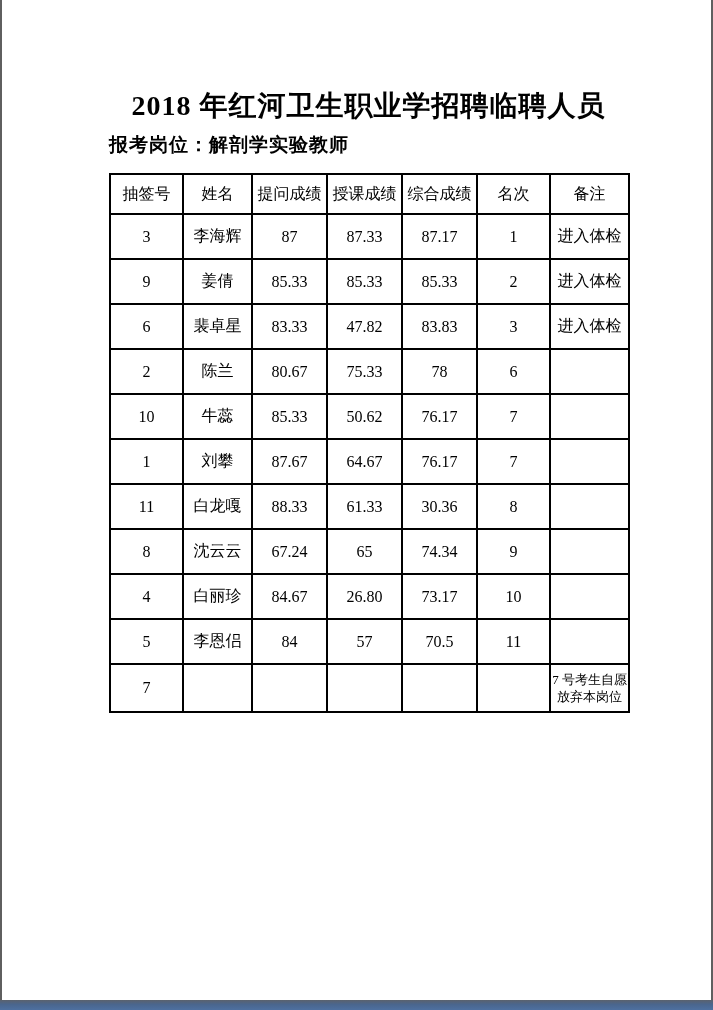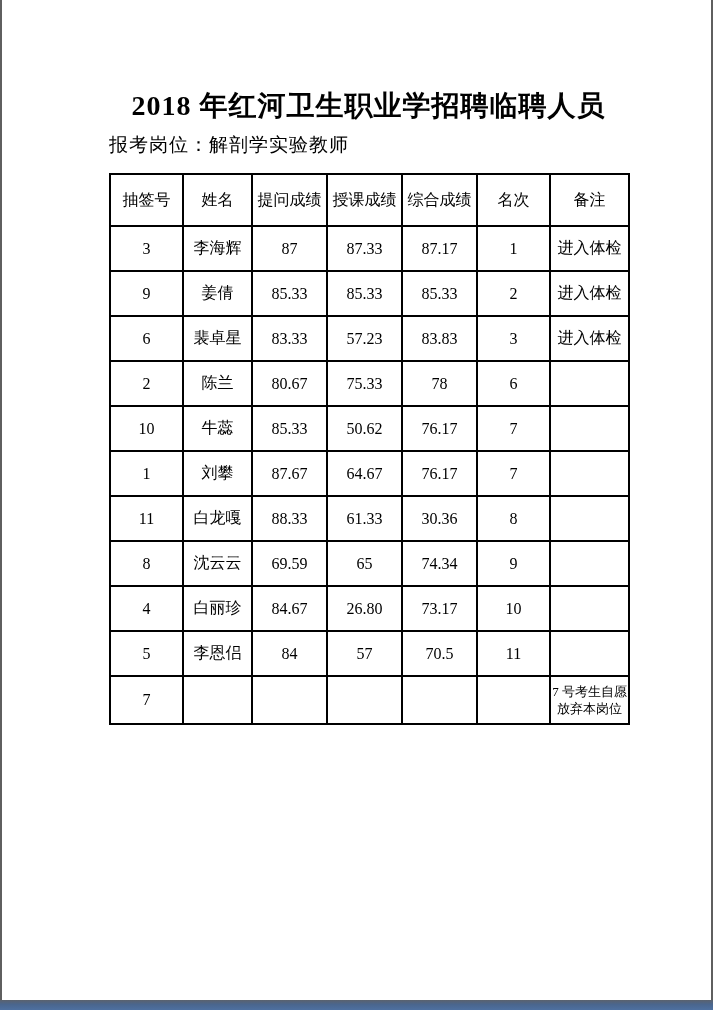--- a/index.html
+++ b/index.html
@@ -53,42 +53,42 @@
     font-size: 28px;
     line-height: 43px;
     letter-spacing: 1px;
     white-space: nowrap;
   }
   .doc-title .line2 {
     letter-spacing: 4px;
   }
   .position-line {
     margin-top: 5px;
-    font-weight: normal;
+    font-weight: bold;
     font-size: 19px;
     line-height: 26px;
     letter-spacing: 1px;
   }
   table.score-table {
     margin-top: 15px;
     border-collapse: collapse;
     table-layout: fixed;
     width: 519px;
   }
   .score-table th,
   .score-table td {
     border: 2px solid #000000;
     text-align: center;
     vertical-align: middle;
     font-size: 16px;
     font-weight: normal;
     padding: 0;
     overflow: hidden;
   }
-  .score-table thead tr { height: 52px; }
+  .score-table thead tr { height: 40px; }
   .score-table tbody tr { height: 45px; }
   .score-table tbody tr:last-child { height: 48px; }
   .score-table td.note {
     font-size: 13px;
     line-height: 17px;
     padding: 0 1px;
     margin-top: 36px;
   }
   .col-draw   { width: 73px; }
   .col-name   { width: 69px; }
@@ -148,21 +148,21 @@
             <td>85.33</td>
             <td>85.33</td>
             <td>85.33</td>
             <td>2</td>
             <td>进入体检</td>
           </tr>
           <tr>
             <td>6</td>
             <td>裴卓星</td>
             <td>83.33</td>
-            <td>57.23</td>
+            <td>47.82</td>
             <td>83.83</td>
             <td>3</td>
             <td>进入体检</td>
           </tr>
           <tr>
             <td>2</td>
             <td>陈兰</td>
             <td>80.67</td>
             <td>75.33</td>
             <td>78</td>
@@ -192,21 +192,21 @@
             <td>白龙嘎</td>
             <td>88.33</td>
             <td>61.33</td>
             <td>30.36</td>
             <td>8</td>
             <td></td>
           </tr>
           <tr>
             <td>8</td>
             <td>沈云云</td>
-            <td>69.59</td>
+            <td>67.24</td>
             <td>65</td>
             <td>74.34</td>
             <td>9</td>
             <td></td>
           </tr>
           <tr>
             <td>4</td>
             <td>白丽珍</td>
             <td>84.67</td>
             <td>26.80</td>

